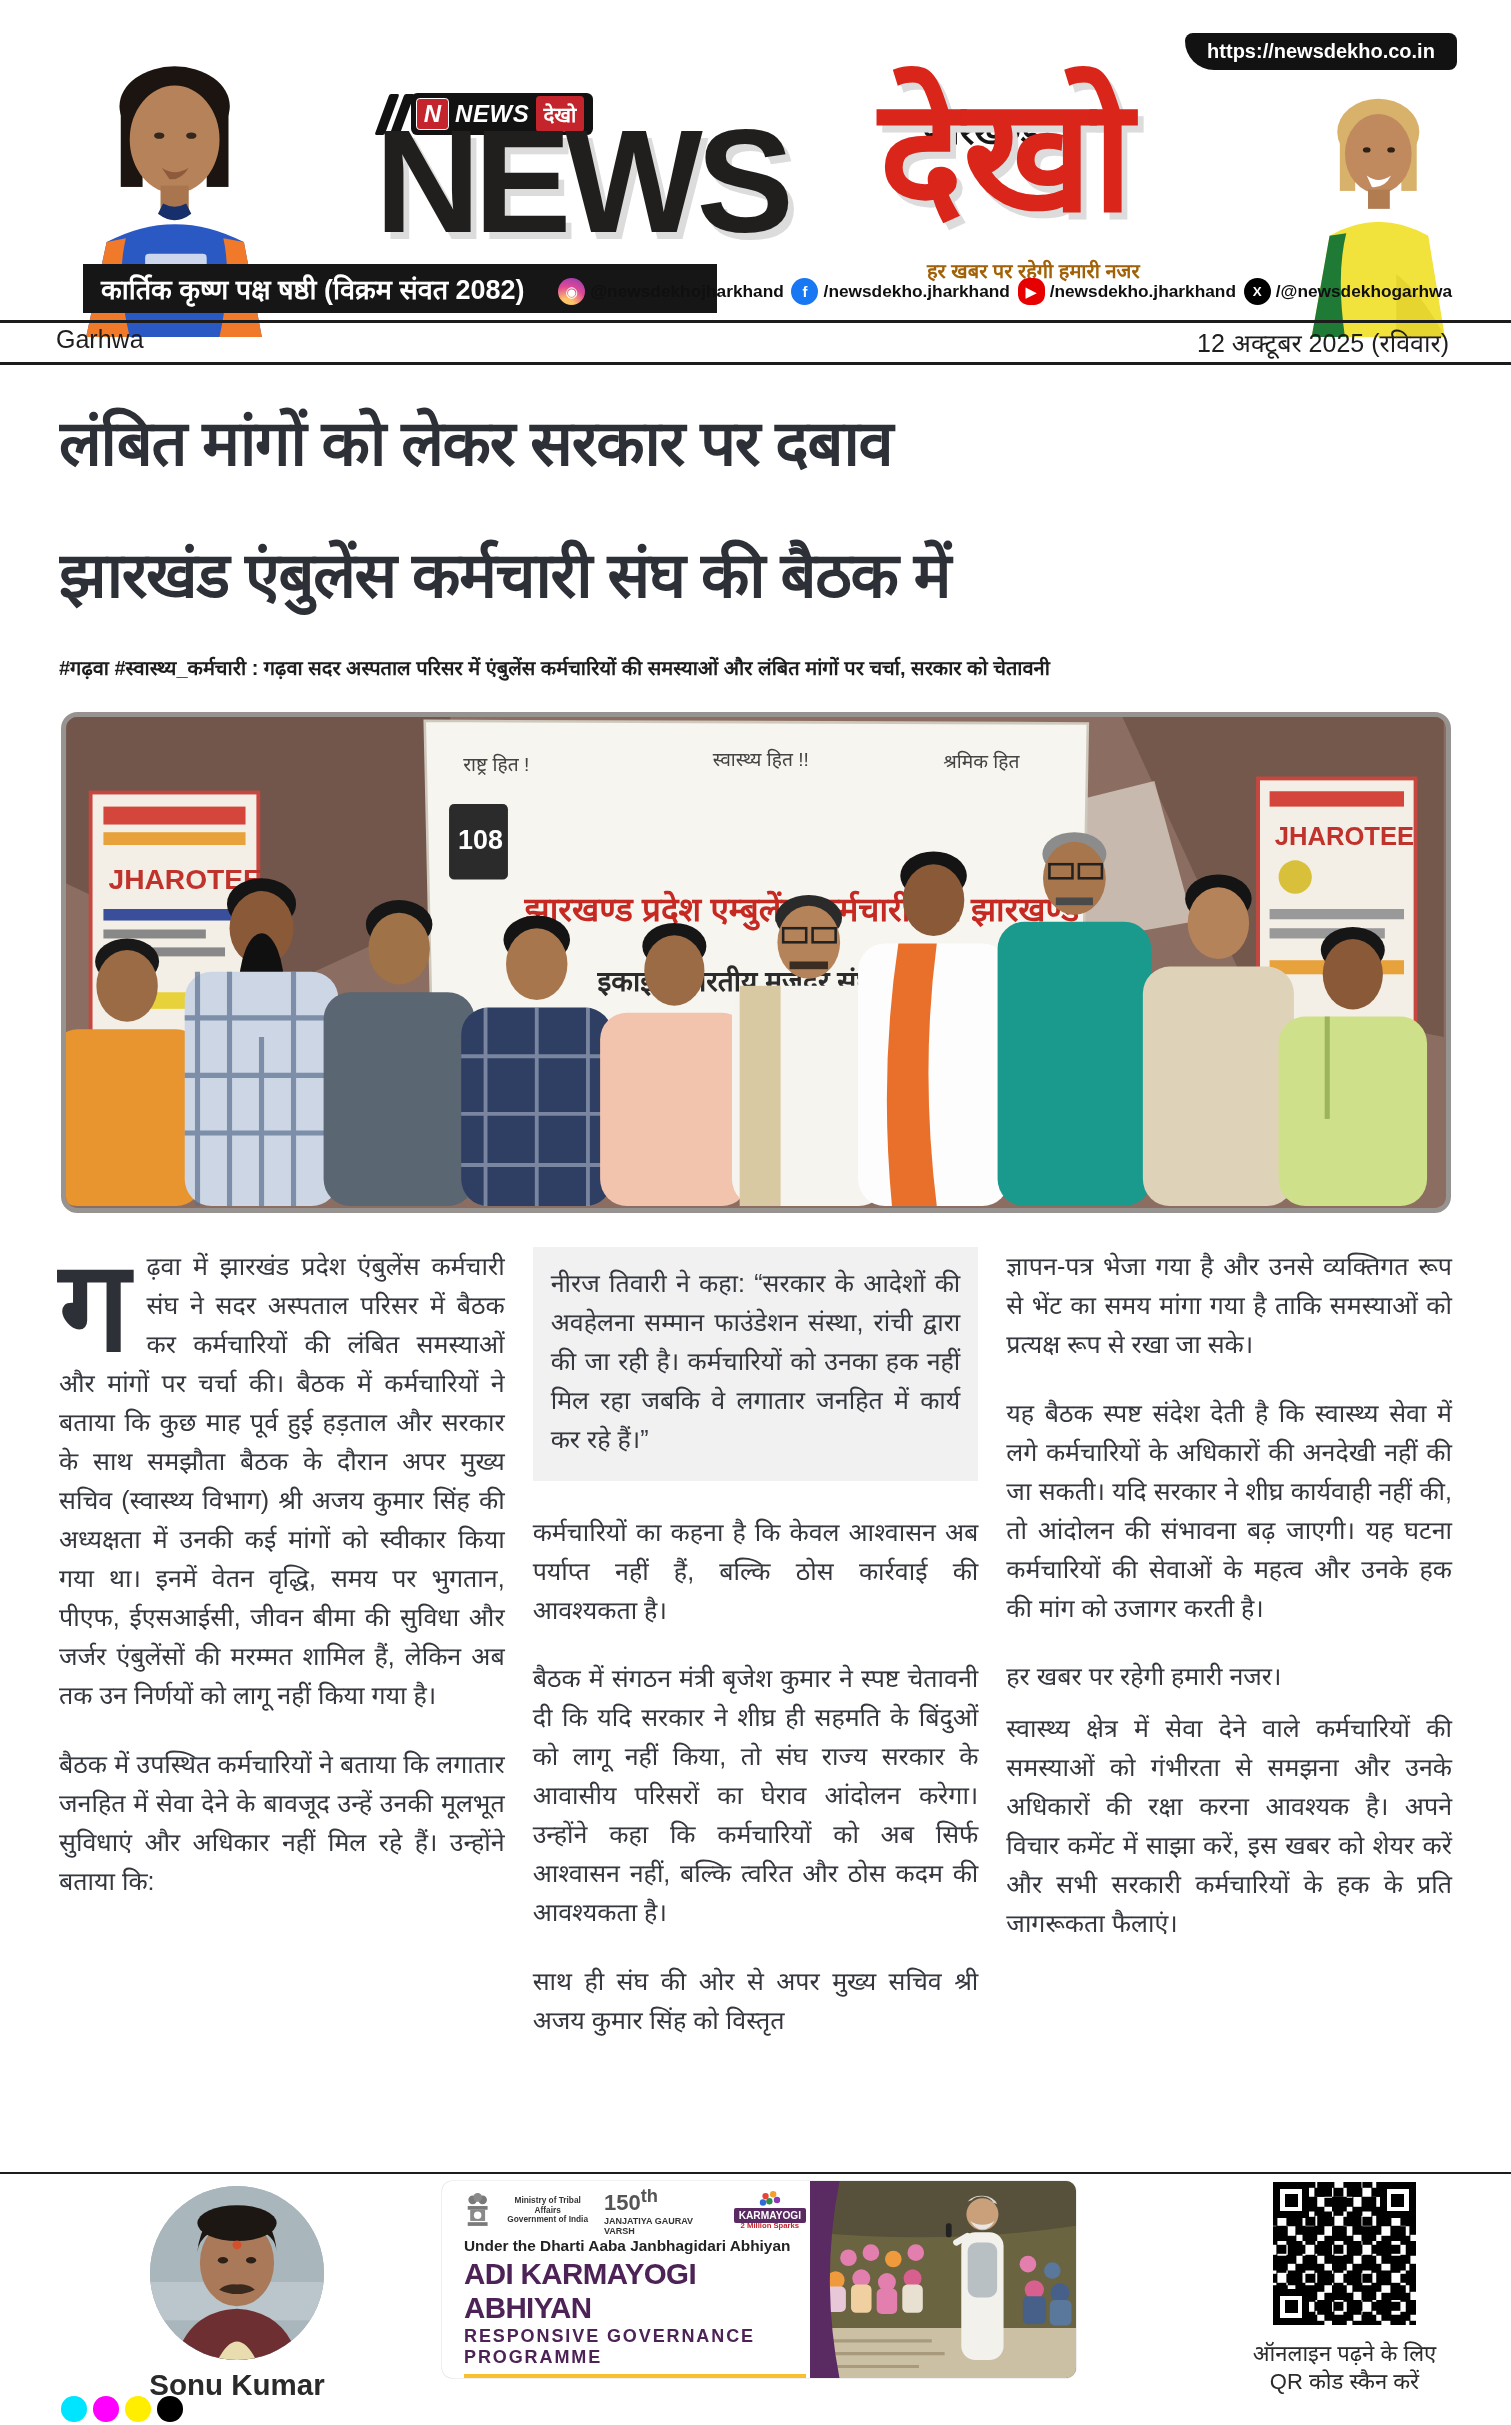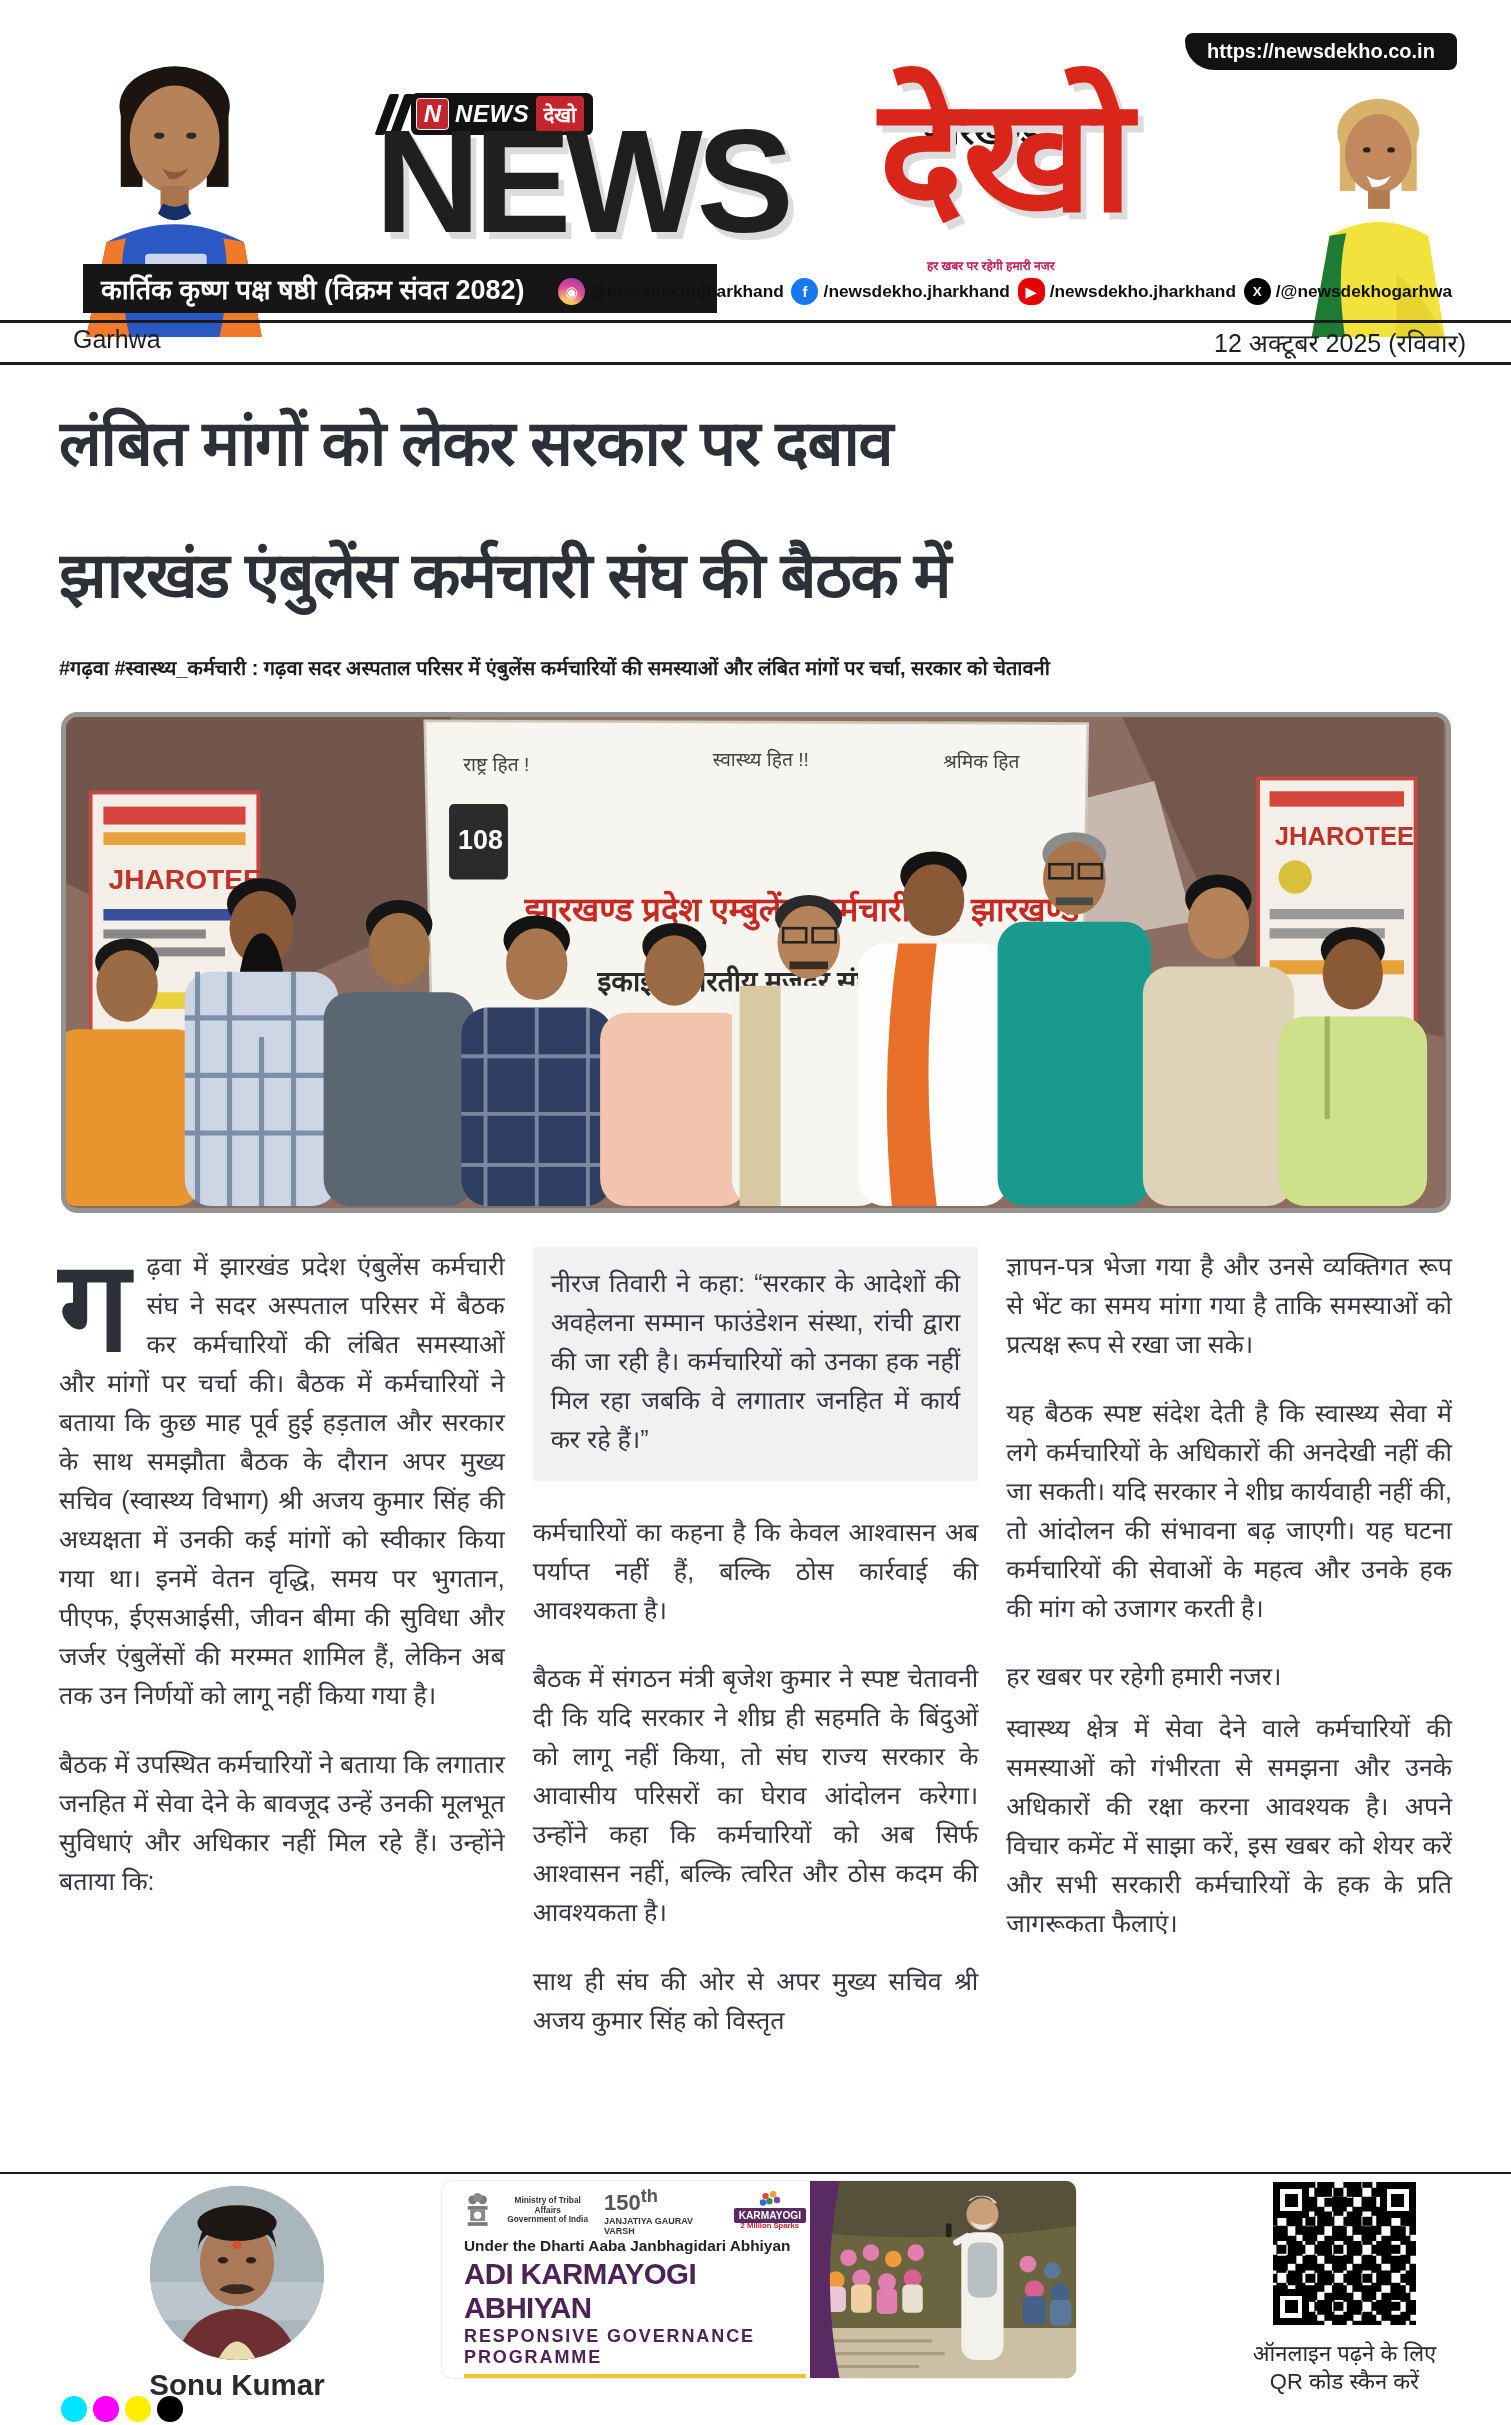--- a/index.html
+++ b/index.html
@@ -14,40 +14,40 @@
              padding:0 9px 0 5.1px;gap:6.4px;height:42px;}
   .badge-n{background:#c4242b;color:#fff;font-weight:900;font-size:24px;padding:1.3px 6.4px;
            border-radius:3.8px;border:1.9px solid #fff;font-style:italic;}
   .badge-news{color:#fff;font-style:italic;font-weight:900;font-size:24px;letter-spacing:0.6px;}
   .badge-dekho{background:#c4242b;color:#fff;font-weight:800;font-size:20.5px;padding:3.8px 7.7px;border-radius:3.8px;}
   .brand-news{position:absolute;left:375px;top:109px;font-size:146px;font-weight:900;color:#201f1d;
               letter-spacing:-6.4px;line-height:1;text-shadow:5.8px 7px 0 #dcdcdc;}
   .brand-dekho{position:absolute;left:879px;top:76px;font-size:158px;font-weight:800;color:#da251a;
                line-height:1;text-shadow:5.8px 7px 0 #dcdcdc;}
   .brand-state{position:absolute;left:923px;top:106px;font-size:36px;font-weight:800;color:#161616;}
-  .brand-tagline{position:absolute;left:927px;top:257px;font-size:12px;font-weight:800;color:#be185d;}
+  .brand-tagline{position:absolute;left:927px;top:257px;font-size:20px;font-weight:800;color:#a16207;}
   .url-pill{position:absolute;left:1185px;top:33px;width:272px;height:37px;background:#121212;color:#fff;
             font-size:20px;font-weight:800;display:flex;align-items:center;justify-content:center;
             border-radius:9px 9px 9px 33px;}
   .panchang{position:absolute;left:83px;top:264px;width:634px;height:49px;background:#161616;color:#fff;
             font-size:27px;font-weight:700;display:flex;align-items:center;padding-left:18px;}
   .social{position:absolute;right:59px;top:278px;display:flex;align-items:center;gap:7.7px;
           font-size:17.3px;font-weight:800;color:#101010;}
   .s-item{display:flex;align-items:center;gap:5.1px;cursor:pointer;}
   .s-ic{width:27px;height:27px;border-radius:50%;display:flex;align-items:center;justify-content:center;
         color:#fff;font-size:14.7px;font-weight:900;flex:0 0 auto;}
   .ig{background:radial-gradient(circle at 30% 110%,#fdc468 0 25%,#df4996 60%,#8a3ab9);}
   .fb{background:#1877f2;}
   .yt{background:#e60000;border-radius:40%;}
   .x{background:#000;font-size:13.4px;}
   .rule{position:absolute;left:0;width:1511px;background:#1c1c1c;}
   .r1{top:320px;height:2.6px;}
   .r2{top:362px;height:2.6px;}
   .r3{top:2172px;height:1.9px;}
-  .meta{position:absolute;left:73px;top:325px;width:1393px;display:flex;justify-content:space-between;
+  .meta{position:absolute;left:56px;top:325px;width:1393px;display:flex;justify-content:space-between;
         font-size:25px;color:#1e1e1e;}
   
   .headline{position:absolute;left:59px;top:377px;width:1393px;font-size:63px;font-weight:800;
             color:#2d3036;line-height:132px;letter-spacing:-1.3px;overflow:hidden;white-space:nowrap;}
   .subhead{position:absolute;left:59px;top:654px;width:1393px;font-size:20px;font-weight:700;
            color:#1d1d1d;white-space:nowrap;overflow:hidden;}
   
   .photo{position:absolute;left:61px;top:712px;width:1390px;height:501px;border:5.8px solid #979390;
          border-radius:16.6px;overflow:hidden;background:#8b6e61;}
   

